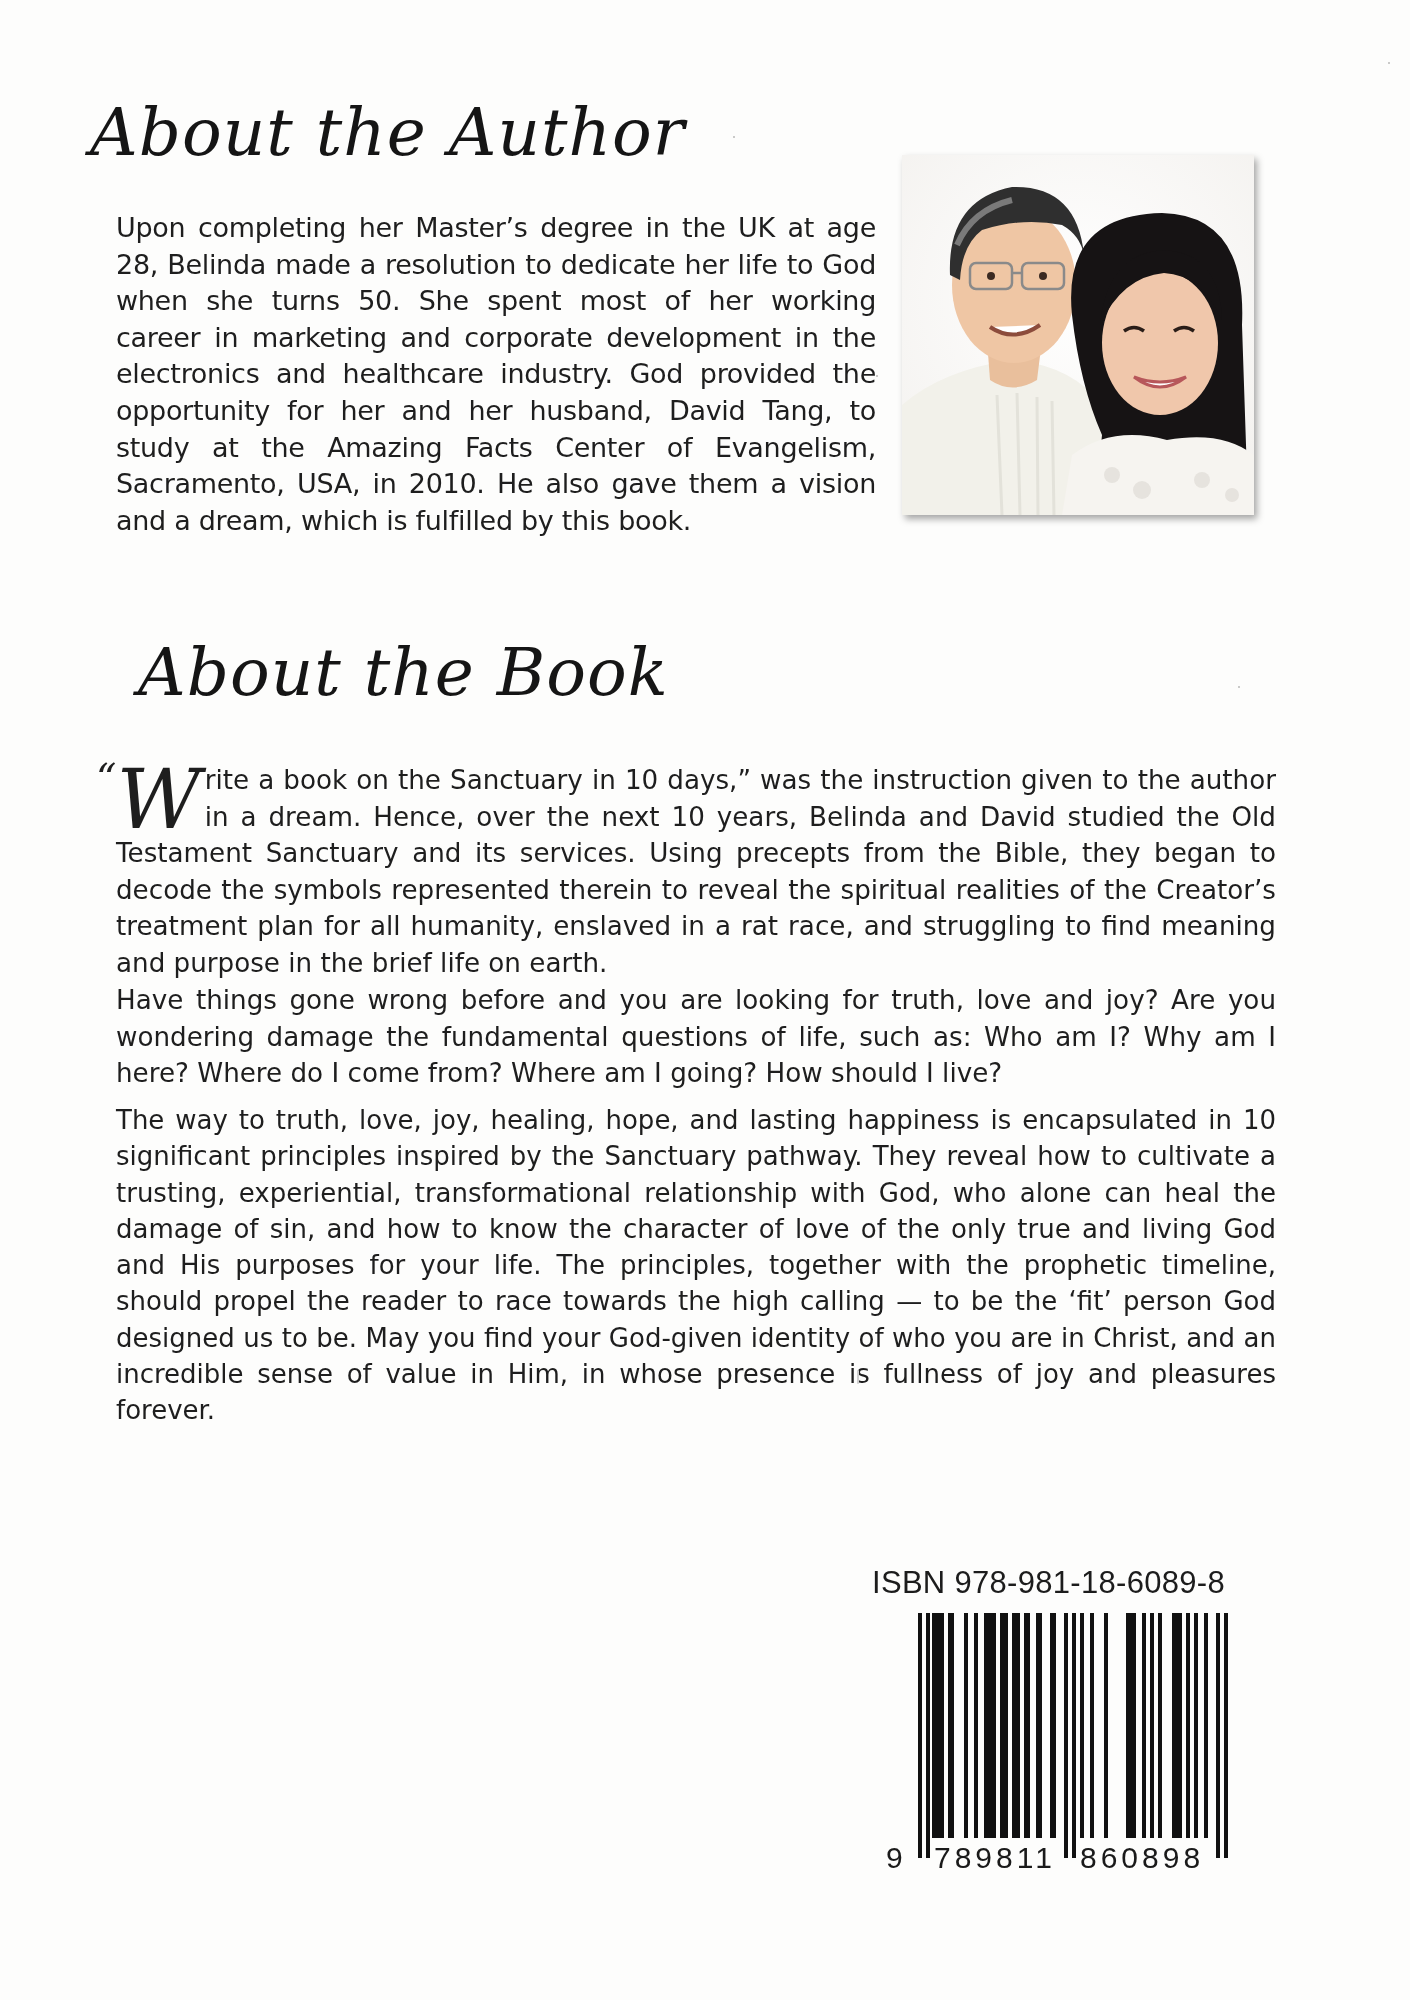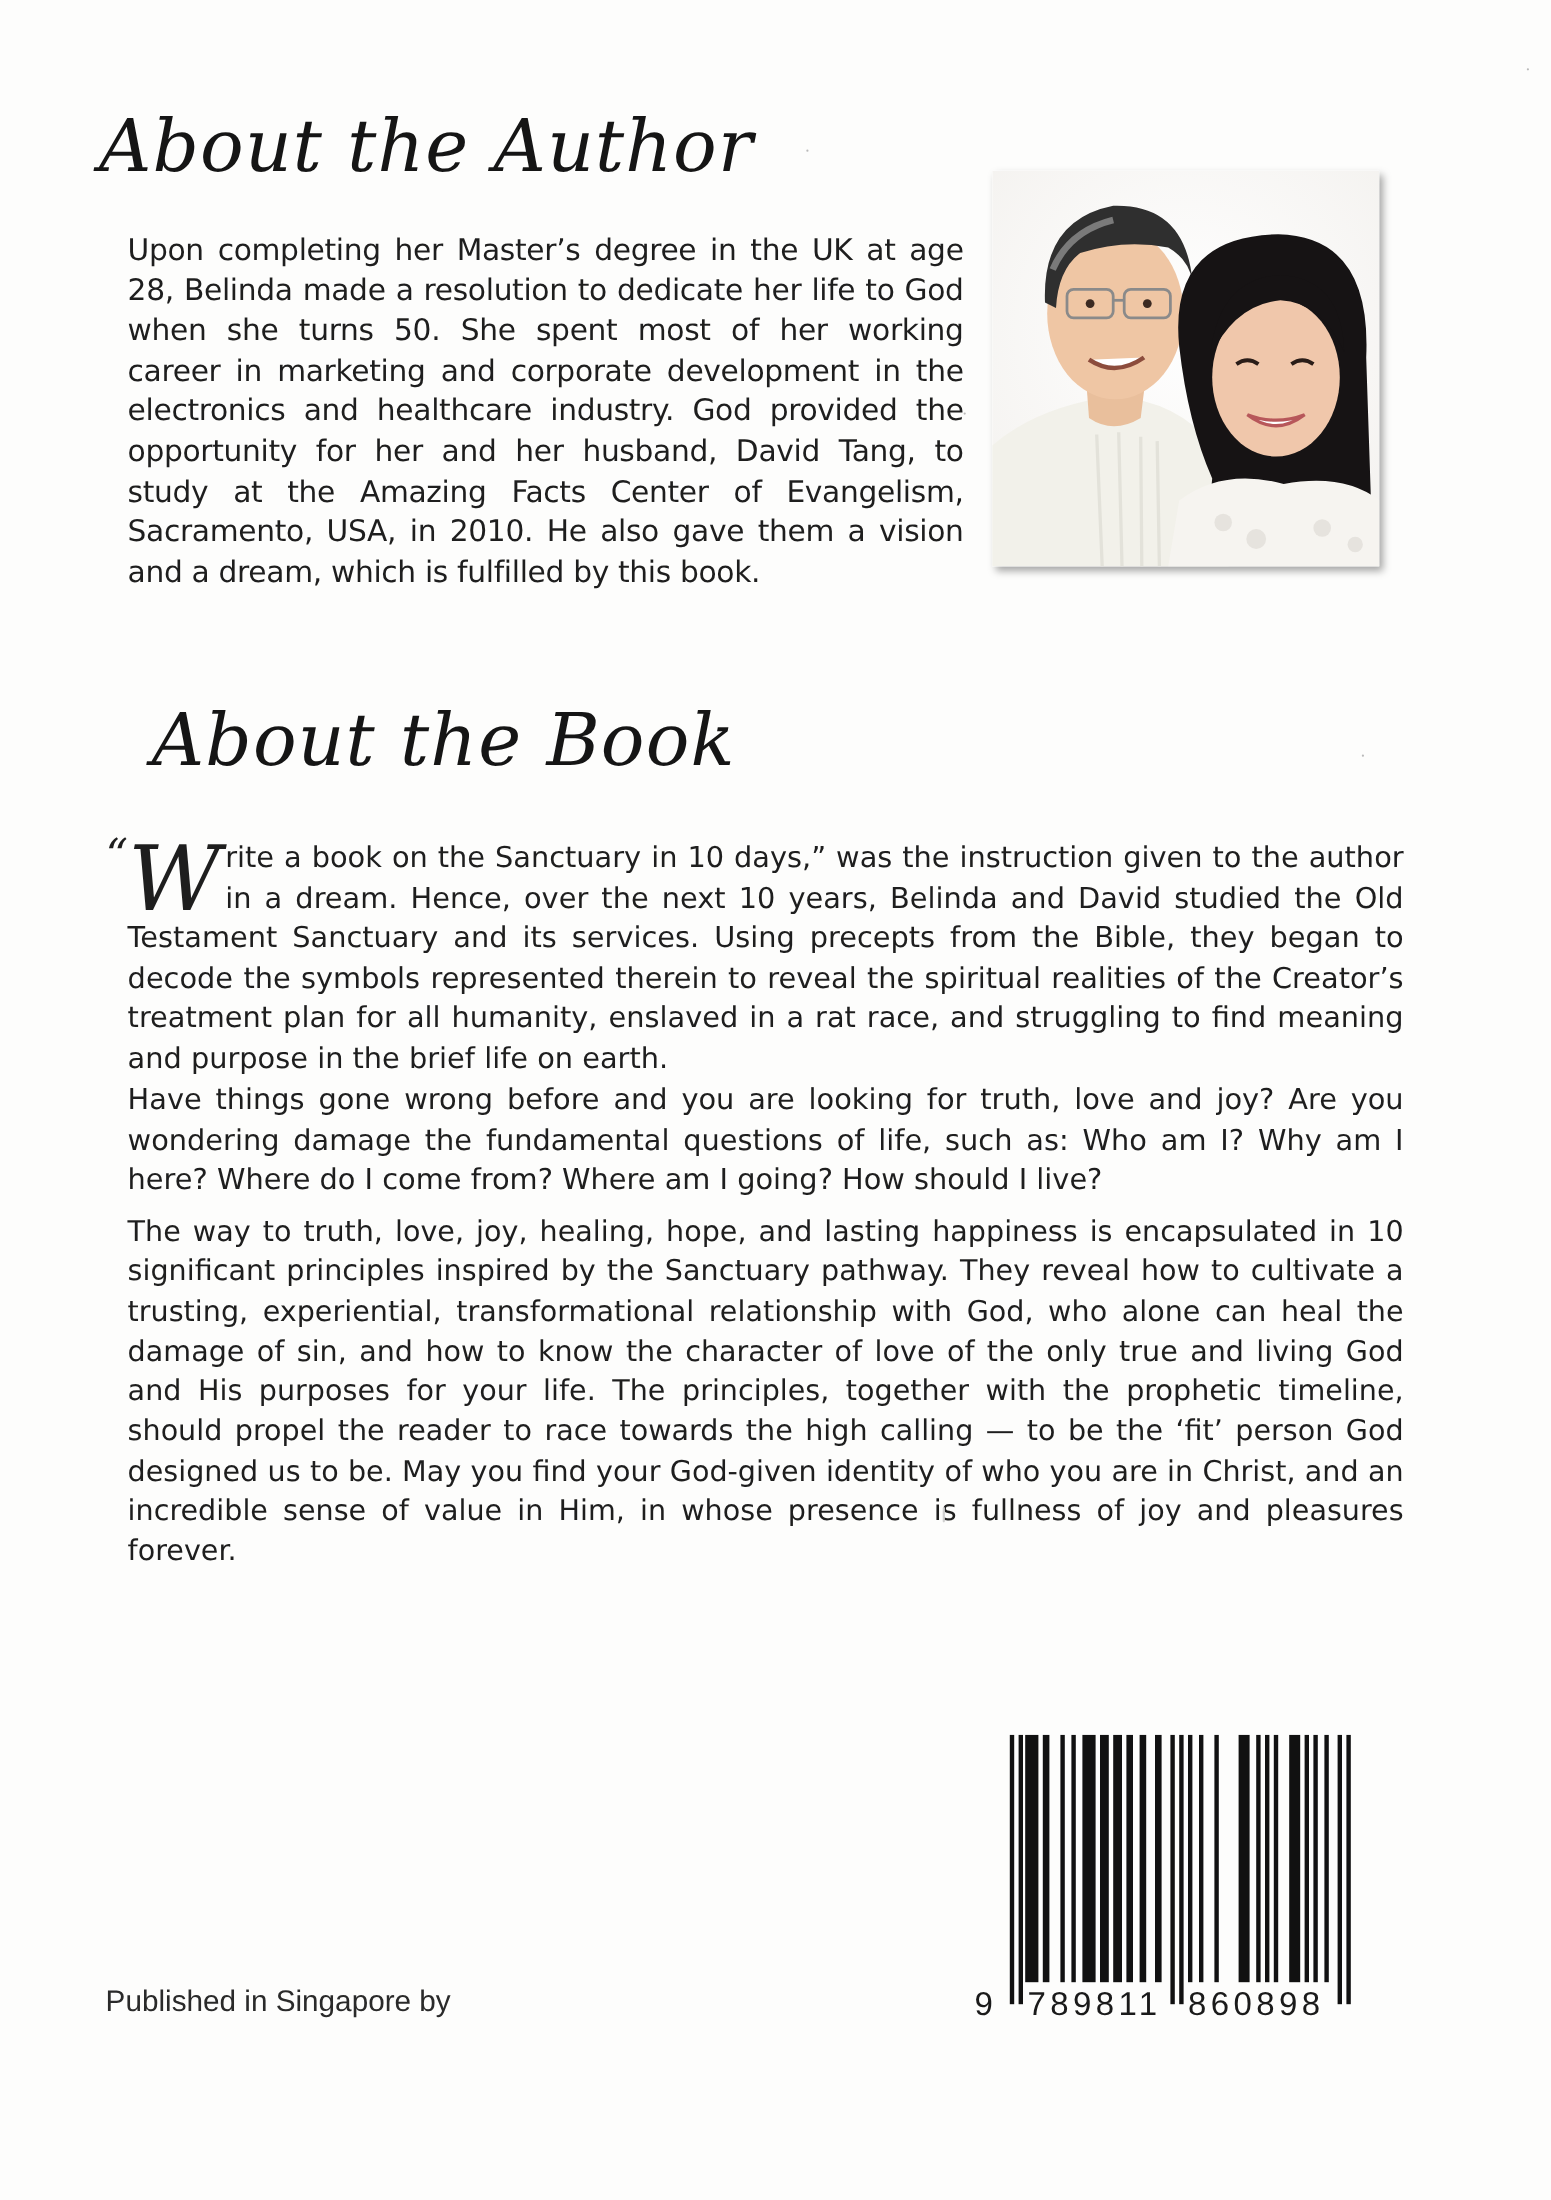--- a/index.html
+++ b/index.html
@@ -217,20 +217,21 @@
     <span class="open-quote">“</span><span class="dropcap">W</span>
   </span>
   <span>rite a book on the Sanctuary in 10 days,” was the instruction given to the author in a dream. Hence, over the next 10 years, Belinda and David studied the Old Testament Sanctuary and its services. Using precepts from the Bible, they began to decode the symbols represented therein to reveal the spiritual realities of the Creator’s treatment plan for all humanity, enslaved in a rat race, and struggling to find meaning and purpose in the brief life on earth.</span>
 </p>
 
 <p id="book-p2" class="body-text">Have things gone wrong before and you are looking for truth, love and joy? Are you wondering damage the fundamental questions of life, such as: Who am I? Why am I here? Where do I come from? Where am I going? How should I live?</p>
 
 <p id="book-p3" class="body-text">The way to truth, love, joy, healing, hope, and lasting happiness is encapsulated in 10 significant principles inspired by the Sanctuary pathway. They reveal how to cultivate a trusting, experiential, transformational relationship with God, who alone can heal the damage of sin, and how to know the character of love of the only true and living God and His purposes for your life. The principles, together with the prophetic timeline, should propel the reader to race towards the high calling — to be the ‘fit’ person God designed us to be. May you find your God-given identity of who you are in Christ, and an incredible sense of value in Him, in whose presence is fullness of joy and pleasures forever.</p>
 
 <div class="isbn-block">
+  <div class="isbn-label">ISBN 978-981-18-6089-8</div>
   <div class="barcode">
     <svg width="400" height="265" viewBox="0 0 400 265">
       <g fill="#111">
 
         <rect x="50" y="0" width="4" height="245"></rect>
         <rect x="58" y="0" width="4" height="245"></rect>
 
         <rect x="64" y="0" width="12" height="225"></rect>
         <rect x="80" y="0" width="6" height="225"></rect>
         <rect x="96" y="0" width="4" height="225"></rect>
@@ -261,20 +262,19 @@
         <rect x="356" y="0" width="4" height="245"></rect>
       </g>
       <text x="18" y="255" font-family="Liberation Sans, sans-serif" font-size="30" fill="#1a1a1a" id="bc-lead">9</text>
       <text x="66" y="255" font-family="Liberation Sans, sans-serif" font-size="30" fill="#1a1a1a" letter-spacing="4" id="bc-left">789811</text>
       <text x="212" y="255" font-family="Liberation Sans, sans-serif" font-size="30" fill="#1a1a1a" letter-spacing="4" id="bc-right">860898</text>
     </svg>
   </div>
 </div>
 
 <div class="publisher">
-  <div class="pub-line">Published in Singapore by</div>
 </div>
 
 <div class="speck" style="left:1388px; top:62px;"></div>
 <div class="speck" style="left:733px; top:136px;"></div>
 <div class="speck" style="left:876px; top:375px;"></div>
 <div class="speck" style="left:1238px; top:686px;"></div>
 <div class="speck" style="left:857px; top:1370px; height:14px; width:2px; background:#cfcfcf;"></div>
 
 </body></html>

